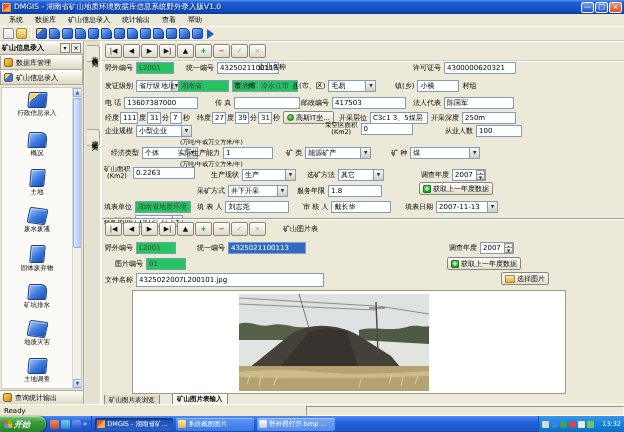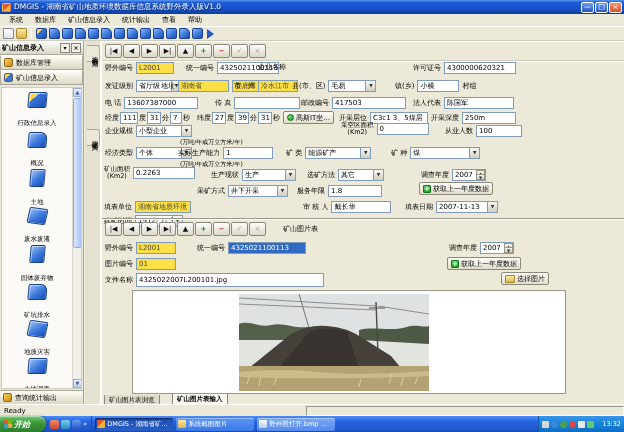--- a/index.html
+++ b/index.html
@@ -37,21 +37,21 @@
   .sbcap { height:14px; background:linear-gradient(#fdfdfa,#d9d5c6); border-bottom:1px solid #aca899;
     display:flex; align-items:center; padding:0 2px; font-size:7px; font-weight:bold; }
   .sbcap span.t { flex:1; }
   .capbtn { width:10px; height:10px; border:1px solid #8a887c; background:#f2f0e6; font-size:6px; line-height:8px; text-align:center; margin-left:1px; }
   .sbgroup { height:15px; background:linear-gradient(#fffdf6,#ddd8c4); border:1px solid #aca899; border-top-color:#fff;
     display:flex; align-items:center; gap:3px; padding:0 3px; font-size:7px; }
   .gico { width:9px; height:9px; border-radius:2px; }
   .gico.db { background:linear-gradient(135deg,#ffd34e,#c98a20); border:1px solid #916417; }
   .gico.pen { background:linear-gradient(135deg,#ffd34e 40%,#3a77dc 40%); border:1px solid #5a5a5a; }
   .sblist { position:absolute; left:1px; right:1px; top:46px; bottom:15px; background:#fbfaf6; overflow:hidden; border:1px solid #cfccbe; }
-  .sbitem { position:absolute; left:2px; width:66px; display:flex; flex-direction:column; align-items:center; gap:12px; cursor:pointer; }
+  .sbitem { position:absolute; left:2px; width:66px; display:flex; flex-direction:column; align-items:center; gap:2px; cursor:pointer; }
   .sbicon { width:19px; height:16px; background:linear-gradient(140deg,#9cc2f5 0%,#3a77dc 55%,#16ay no 100%); }
   .sbicon { background:linear-gradient(140deg,#9cc2f5 0%,#3a77dc 55%,#1a4fb0 100%); border:1px solid #16408c; border-radius:2px; box-shadow:inset 1px 1px 0 #ffffff80; transform:skewX(-5deg); }
   .sbicon.pen { background:linear-gradient(140deg,#ffd34e 0 32%,#3a77dc 32%,#1a4fb0 100%); }
   .sbicon.rnd { border-radius:2px 7px 2px 2px; }
   .sbicon.tall { height:18px; width:15px; }
   .sbicon.dia { transform:skewX(-5deg) rotate(8deg); }
   .sblabel { width:46px; text-align:center; font-size:6.5px; line-height:7px; color:#000; }
   .sbar { position:absolute; right:0; top:0; width:9px; bottom:0; background:#f1f0ea; border-left:1px solid #dcd9cb; }
   .sbar .arr { position:absolute; left:0; width:9px; height:9px; background:linear-gradient(#eaf1fd,#bcd1f7); border:1px solid #98b1e4;
     font-size:5px; line-height:7px; text-align:center; color:#3a5a9c; }
@@ -64,21 +64,21 @@
   .vtab { position:absolute; left:2px; width:13px; writing-mode:vertical-rl; font-size:6.5px; letter-spacing:1px;
     background:#ece9d8; border:1px solid #aca899; border-left:none; border-radius:0 3px 3px 0; padding:5px 0; text-align:center; }
 
   
   .formarea { position:absolute; left:101px; top:41px; right:0; bottom:28px; background:#ece9d8; border-left:1px solid #fff; border-top:1px solid #fff; }
   .c { position:absolute; display:flex; align-items:center; gap:3px; white-space:nowrap; }
   .fl { font-size:7px; }
   .fl2 { font-size:6.5px; line-height:6.5px; text-align:center; }
   .fl2 b { display:block; font-weight:normal; }
   .fi { height:12px; background:#fff; border:1px solid #7f9db9; font-size:7px; line-height:10px; padding:0 2px; overflow:hidden; }
-  .fi.dis { background:#fde047; color:#444; }
+  .fi.dis { background:#22c55e; color:#444; }
   .fi.sel { background:#316ac5; color:#fff; }
   .cb { position:relative; padding-right:11px; }
   .cb .dd { position:absolute; right:0; top:0; bottom:0; width:10px; background:linear-gradient(#f8f8f5,#d2cec0);
     border-left:1px solid #7f9db9; font-size:4.5px; line-height:10px; text-align:center; color:#333; }
   .spin { position:relative; padding-right:10px; }
   .spin .up,.spin .dn { position:absolute; right:0; width:9px; height:6px; background:linear-gradient(#f8f8f5,#d2cec0);
     border:1px solid #9a97{}8a; border:1px solid #9a9788; font-size:4px; line-height:5px; text-align:center; color:#333; }
   .spin .up { top:0; } .spin .dn { bottom:0; }
   .unit { position:absolute; font-size:6px; color:#000; }
   .pbtn { height:13px; background:linear-gradient(#fdfcf8,#e2decd); border:1px solid #8a887c; border-radius:2px;
@@ -336,33 +336,33 @@
   <div class="c" style="left:329px; top:70px;">
     <span class="fl">开采深度</span>
     <span class="fi" style="width:54px">250m</span>
   </div>
 
   <div class="c" style="left:3px; top:83px;">
     <span class="fl">企业规模</span>
     <span class="fi cb" style="width:56px"><span>小型企业</span><span class="dd">▼</span></span>
   </div>
   <div class="unit" style="left:78px; top:96px;">(万吨/年或万立方米/年)</div>
-  <div class="c" style="left:239px; top:80px;">
+  <div class="c" style="left:223px; top:80px;">
     <span class="fl2">
         <b>采空区面积</b>
         <b>(Km2)</b>
       </span>
     <span class="fi" style="width:52px">0</span>
   </div>
   <div class="c" style="left:343px; top:83px;">
     <span class="fl">从业人数</span>
     <span class="fi" style="width:46px">100</span>
   </div>
 
-  <div class="c" style="left:3px; top:105px;">
+  <div class="c" style="left:9px; top:105px;">
     <span class="fl">经济类型</span>
     <span class="fi cb" style="width:56px"><span>个体</span><span class="dd">▼</span></span>
   </div>
   <div class="c" style="left:76px; top:105px;">
     <span class="fl">实际生产能力</span>
     <span class="fi" style="width:50px">1</span>
   </div>
   <div class="unit" style="left:78px; top:118px;">(万吨/年或万立方米/年)</div>
   <div class="c" style="left:184px; top:105px;">
     <span class="fl">矿  类</span>
@@ -408,20 +408,24 @@
     <span class="fi cb" style="width:60px"><span>井下开采</span><span class="dd">▼</span></span>
   </div>
   <div class="c" style="left:195px; top:143px;">
     <span class="fl">服务年限</span>
     <span class="fi" style="width:54px">1.8</span>
   </div>
 
   <div class="c" style="left:2px; top:159px;">
     <span class="fl">填表单位</span>
     <span class="fi dis" style="width:56px">湖南省地质环境</span>
+  </div>
+  <div class="c" style="left:95px; top:159px;">
+    <span class="fl">填 表 人</span>
+    <span class="fi" style="width:64px">刘志尧</span>
   </div>
   <div class="c" style="left:201px; top:159px;">
     <span class="fl">审 核 人</span>
     <span class="fi" style="width:60px">戴长华</span>
   </div>
   <div class="c" style="left:303px; top:159px;">
     <span class="fl">填表日期</span>
     <span class="fi cb" style="width:62px"><span>2007-11-13</span><span class="dd">▼</span></span>
   </div>
 
@@ -448,21 +452,21 @@
   </div>
   <div class="c" style="left:95px; top:200px;">
     <span class="fl">统一编号</span>
     <span class="fi sel" style="width:78px">4325021100113</span>
   </div>
   <div class="c" style="left:347px; top:200px;">
     <span class="fl">调查年度</span>
     <span class="fi spin" style="width:34px"><span>2007</span><span class="up">▲</span><span class="dn">▼</span></span>
   </div>
 
-  <div class="c" style="left:3px; top:216px;">
+  <div class="c" style="left:13px; top:216px;">
     <span class="fl">图片编号</span>
     <span class="fi dis" style="width:40px">01</span>
   </div>
   <div class="c" style="left:345px; top:215px;">
     <div class="pbtn">
       <span class="gplus">+</span>
       <span>获取上一年度数据</span>
     </div>
   </div>
 

